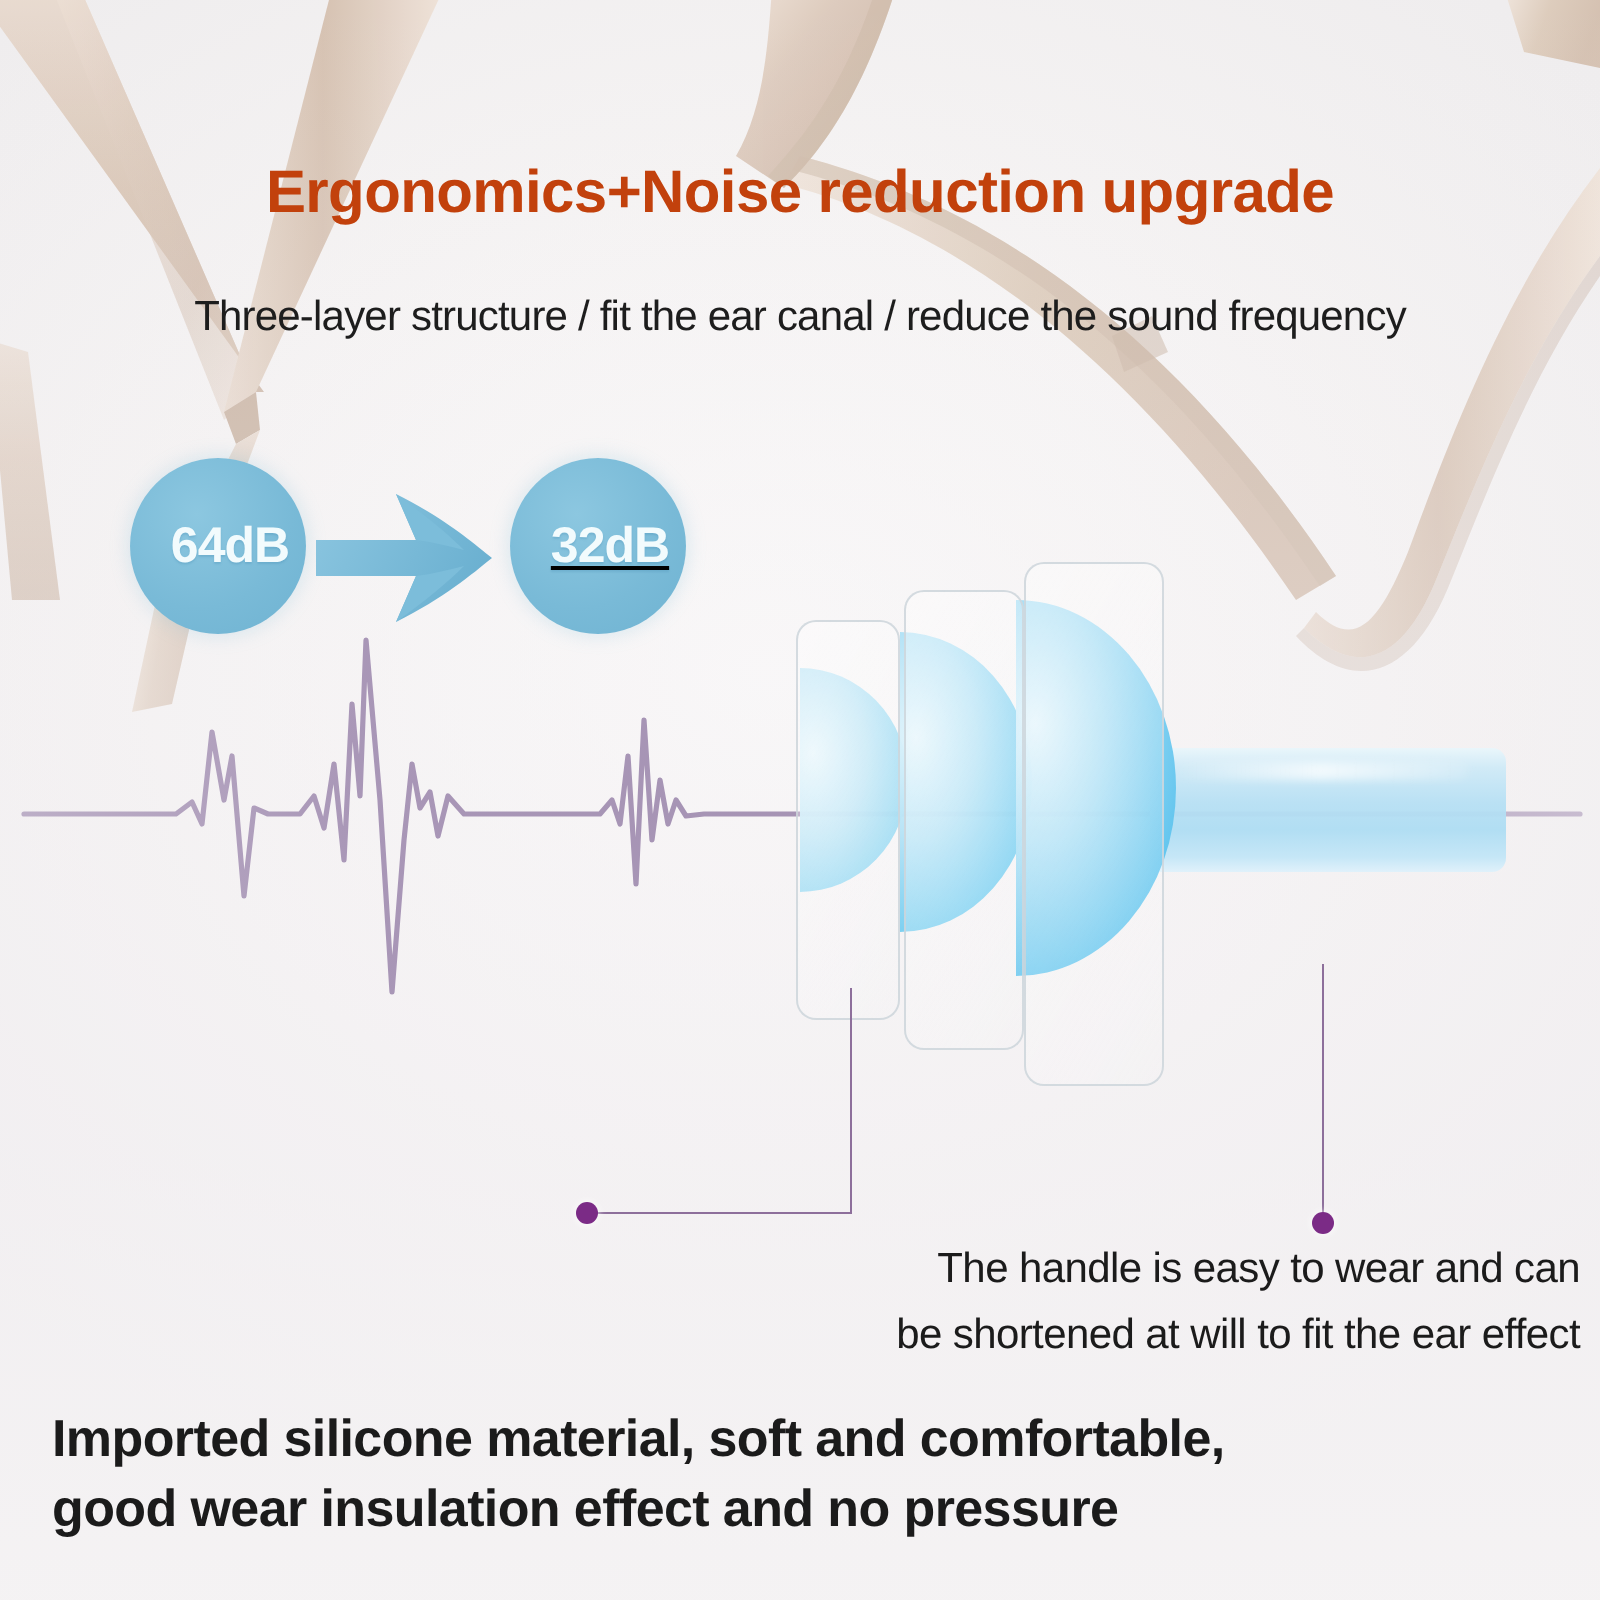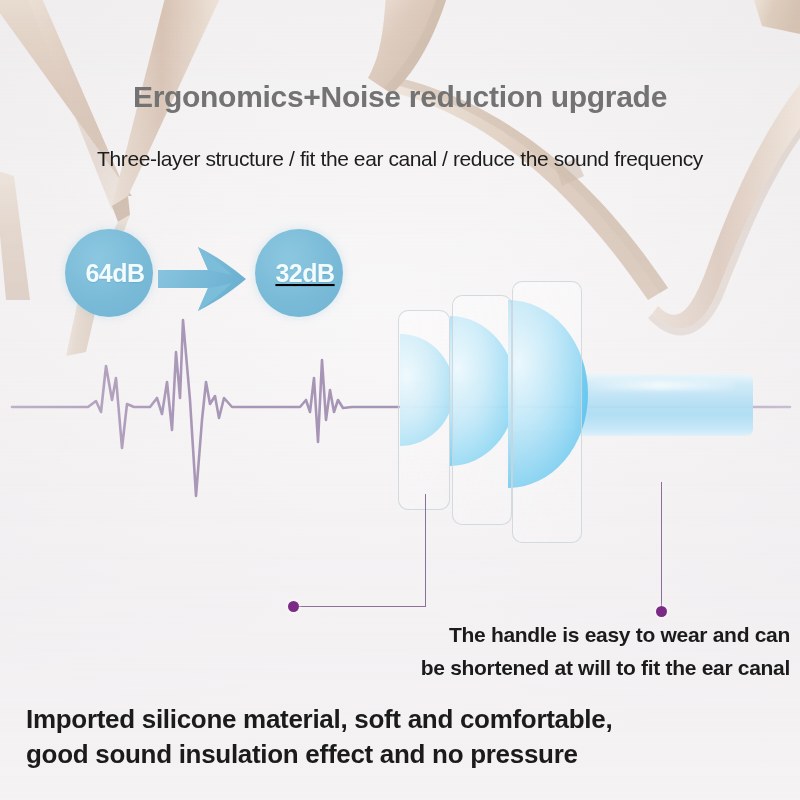--- a/index.html
+++ b/index.html
@@ -30,21 +30,21 @@
   }
 
   
   .headline {
     position: absolute;
     left: 0; right: 0;
     top: 80px;
     text-align: center;
     font-size: 30px;
     font-weight: 700;
-    color: #737373;
+    color: #c2410c;
     letter-spacing: -0.3px;
     white-space: nowrap;
   }
   .subhead {
     position: absolute;
     left: 0; right: 0;
     top: 147px;
     text-align: center;
     font-size: 21px;
     font-weight: 400;
@@ -52,21 +52,21 @@
     letter-spacing: -0.4px;
     white-space: nowrap;
   }
   .callout-right-text {
     position: absolute;
     left: 300px;
     top: 618px;
     width: 490px;
     text-align: right;
     font-size: 21px;
-    font-weight: 700;
+    font-weight: 400;
     color: #1b1b1b;
     line-height: 33px;
     letter-spacing: -0.3px;
   }
   .bottom-text {
     position: absolute;
     left: 26px;
     top: 702px;
     font-size: 26px;
     font-weight: 700;
@@ -327,21 +327,21 @@
     <div class="lead-h" id="lead-l-h"></div>
     <div class="dot" id="dot-left"></div>
   </div>
   <div>
     <div class="lead-v" id="lead-r-v"></div>
     <div class="dot" id="dot-right"></div>
   </div>
 
   <div class="callout-right-text">
     <div>The handle is easy to wear and can</div>
-    <div>be shortened at will to fit the ear canal</div>
+    <div>be shortened at will to fit the ear effect</div>
   </div>
 
   <div class="bottom-text">
     <div>Imported silicone material, soft and comfortable,</div>
-    <div>good sound insulation effect and no pressure</div>
+    <div>good wear insulation effect and no pressure</div>
   </div>
 
 </div>
 
 </body></html>

